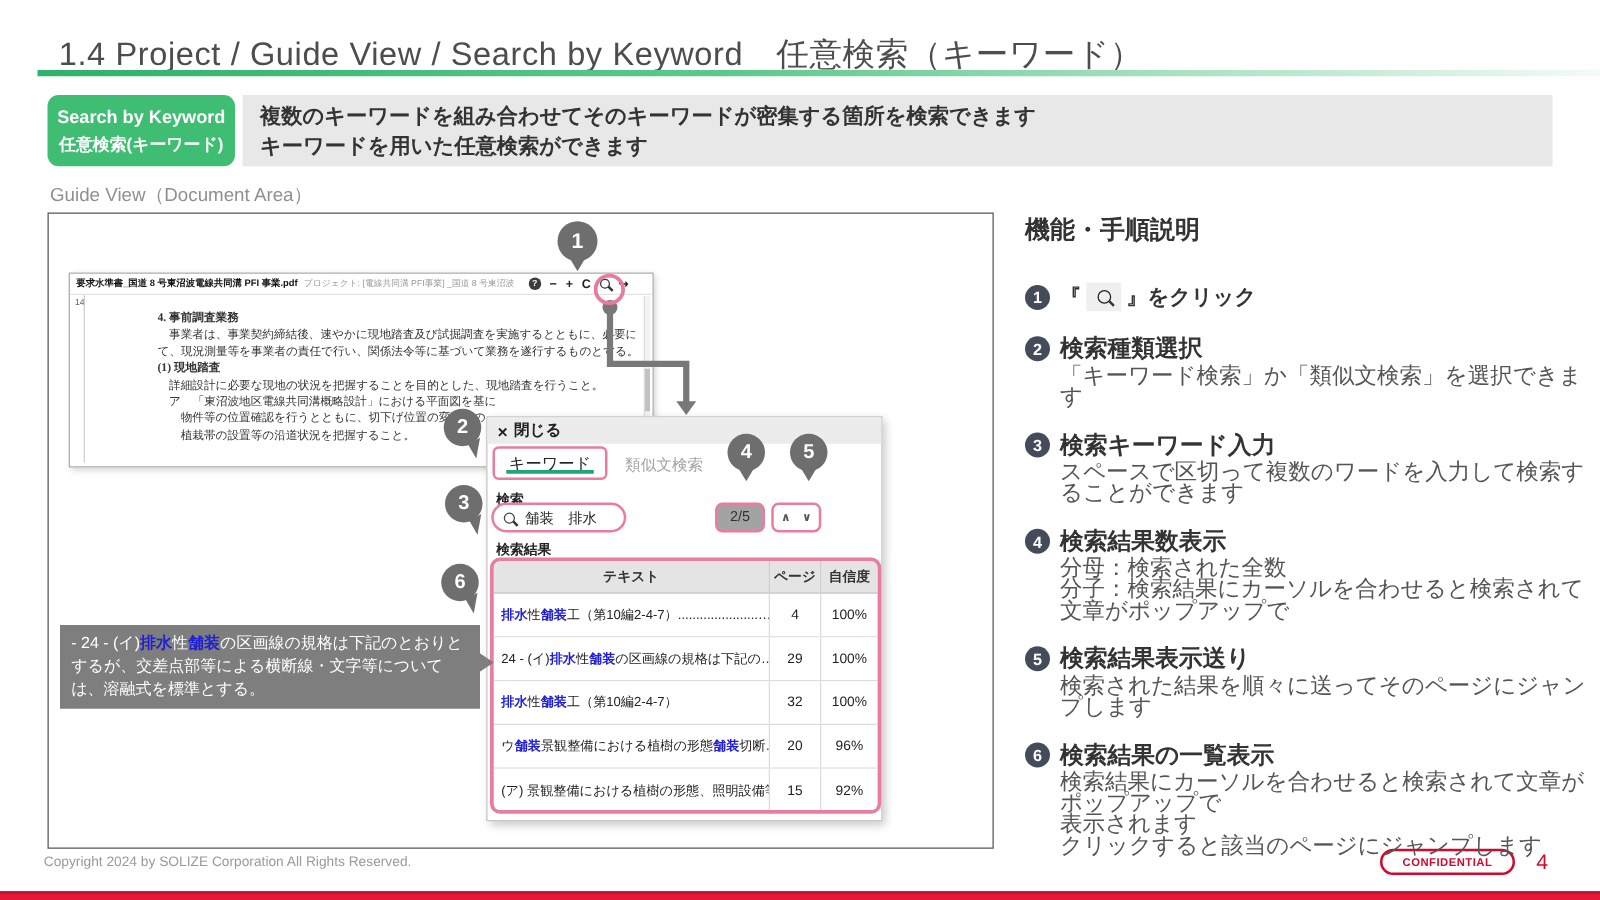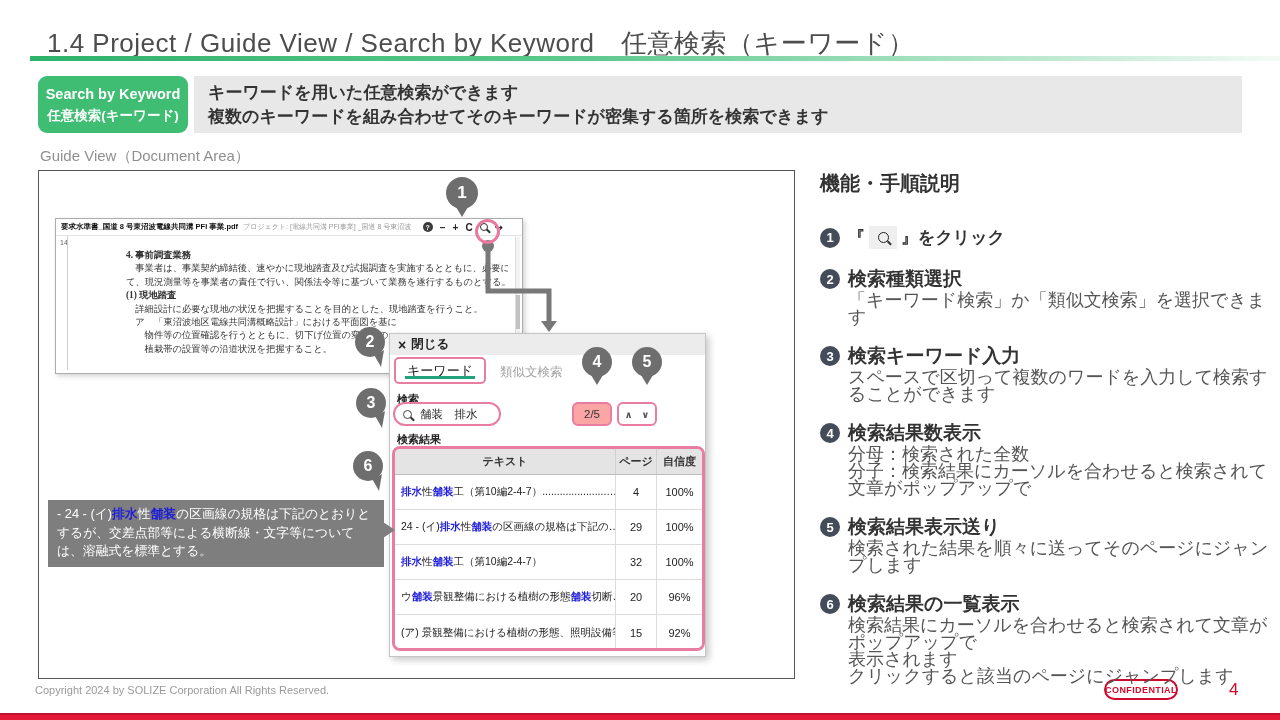--- a/index.html
+++ b/index.html
@@ -60,21 +60,21 @@
     border-radius:5px; display:flex; align-items:center; justify-content:center;
     font-size:13px; color:#222; background:#fff; }
   .sp-tab-underline { position:absolute; left:9px; right:9px; bottom:3px; height:3px; background:#23a37c; }
   .sp-tab-inactive { position:absolute; left:110px; top:30px; font-size:12.5px; color:#a2a2a2; }
   .sp-search-label { position:absolute; left:7px; top:58px; font-size:11px; font-weight:bold; color:#222; }
   .sp-input { position:absolute; left:3px; top:68px; width:108px; height:24px; border:2px solid #e87da1;
     border-radius:12px; background:#fff; display:flex; align-items:center; padding-left:8px; gap:8px; }
   .sp-input .mag { width:9px; height:9px; border-color:#444; }
   .sp-query { font-size:11.5px; color:#222; white-space:pre; }
   .sp-counter { position:absolute; left:182px; top:68px; width:40px; height:24px; border:2px solid #e87da1;
-    border-radius:6px; display:flex; align-items:center; justify-content:center; font-size:11.5px; color:#333; background:#fca5a5; }
+    border-radius:6px; display:flex; align-items:center; justify-content:center; font-size:11.5px; color:#333; background:#a3a3a3; }
   .sp-chevrons { position:absolute; left:227px; top:68px; width:40px; height:24px; border:2px solid #e87da1;
     border-radius:6px; display:flex; align-items:center; justify-content:center; gap:9px; background:#fff; }
   .sp-chevrons span { font-size:9.5px; color:#555; font-weight:bold; }
   .sp-results-label { position:absolute; left:7px; top:98px; font-size:11px; font-weight:bold; color:#222; }
   .sp-table { position:absolute; left:2px; top:112px; width:313px; height:205px; border:3px solid #e87da1;
     border-radius:8px; overflow:hidden; background:#fff; }
   .sp-thead { display:grid; grid-template-columns:221px 41px 1fr; height:26px; background:#e4e4e4;
     border-bottom:1px solid #bdbdbd; }
   .sp-thead div { font-size:11px; font-weight:bold; color:#333; display:flex; align-items:center;
     justify-content:center; border-right:1px solid #cfcfcf; }
@@ -113,39 +113,39 @@
   .step-title { font-size:19px; font-weight:bold; color:#333; }
   .step-title.small { font-size:17px; }
   .step-icon-box { width:28px; height:23px; background:#efefef; display:inline-flex;
     align-items:center; justify-content:center; }
   .step-icon-box .mag { width:11px; height:11px; border-color:#222; }
   .step-desc { font-size:18px; color:#555; line-height:17px; margin-left:28px; }
   .step .step-desc:first-of-type { margin-top:4px; }
 
   
   .copyright { left:35px; top:684px; font-size:11px; color:#9a9a9a; }
-  .confidential { left:1104px; top:679px; width:74px; height:21px; border:2px solid #cf0a2c;
+  .confidential { left:1104px; top:679px; width:108px; height:21px; border:2px solid #cf0a2c;
     border-radius:11px; color:#cf0a2c; font-size:9px; font-weight:bold; letter-spacing:.4px;
     display:flex; align-items:center; justify-content:center; }
   .pageno { left:1229px; top:680px; font-size:17px; color:#cf0a2c; }
   .bottom-bar { left:0; bottom:0; width:1280px; height:7px; background:#e51937; border-top:2px solid #bf1330; }
 </style>
 </head>
 <body>
 
 <div class="abs slide-title">1.4 Project / Guide View / Search by Keyword　任意検索（キーワード）</div>
 <div class="abs title-rule"></div>
 
 <div class="abs badge">
   <span class="l1">Search by Keyword</span>
   <span class="l2">任意検索(キーワード)</span>
 </div>
 <div class="abs desc-box">
+  <div>複数のキーワードを組み合わせてそのキーワードが密集する箇所を検索できます</div>
   <div>キーワードを用いた任意検索ができます</div>
-  <div>複数のキーワードを組み合わせてそのキーワードが密集する箇所を検索できます</div>
 </div>
 
 <div class="abs area-label">Guide View（Document Area）</div>
 
 <div class="abs doc-area"></div>
 
 <div class="abs pdf-window">
   <div class="pdf-titlebar">
     <span class="pdf-filename">要求水準書_国道 8 号東沼波電線共同溝 PFI 事業.pdf</span>
     <span class="pdf-project">プロジェクト: [電線共同溝 PFI事業] _国道 8 号東沼波</span>

